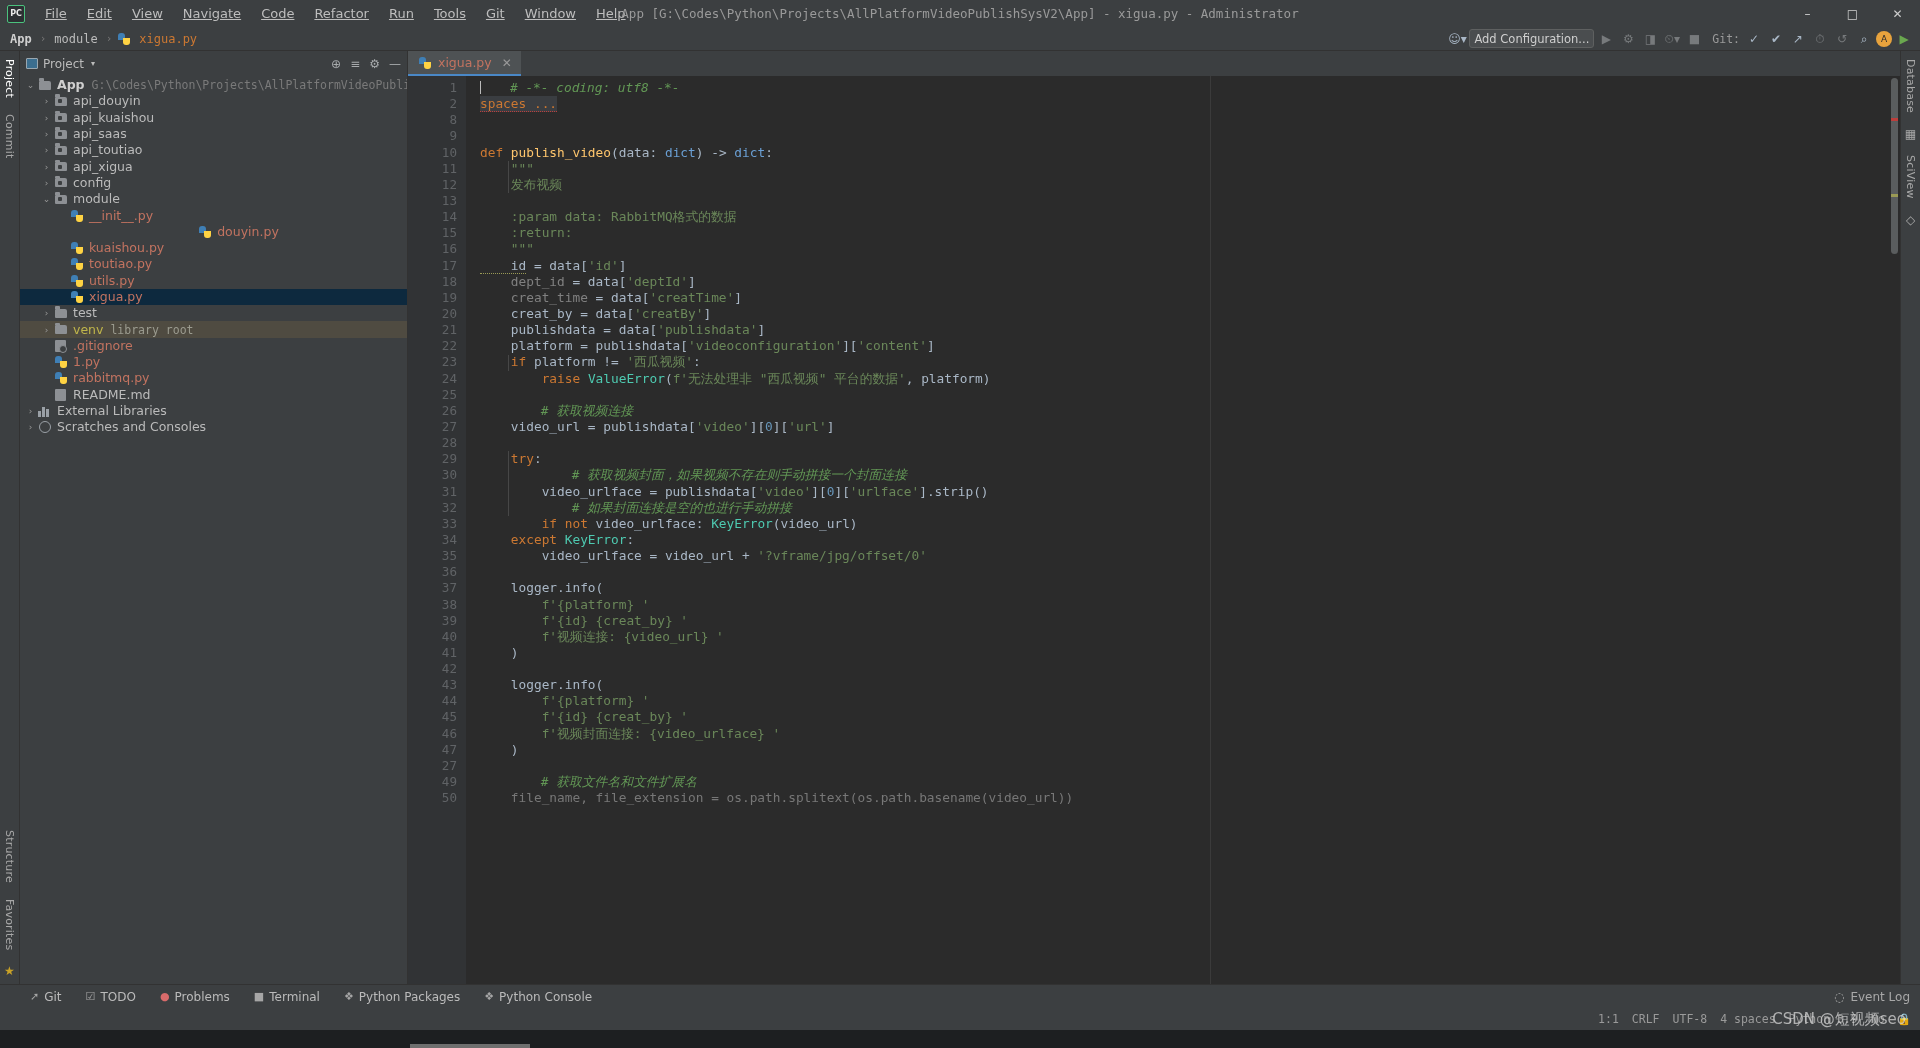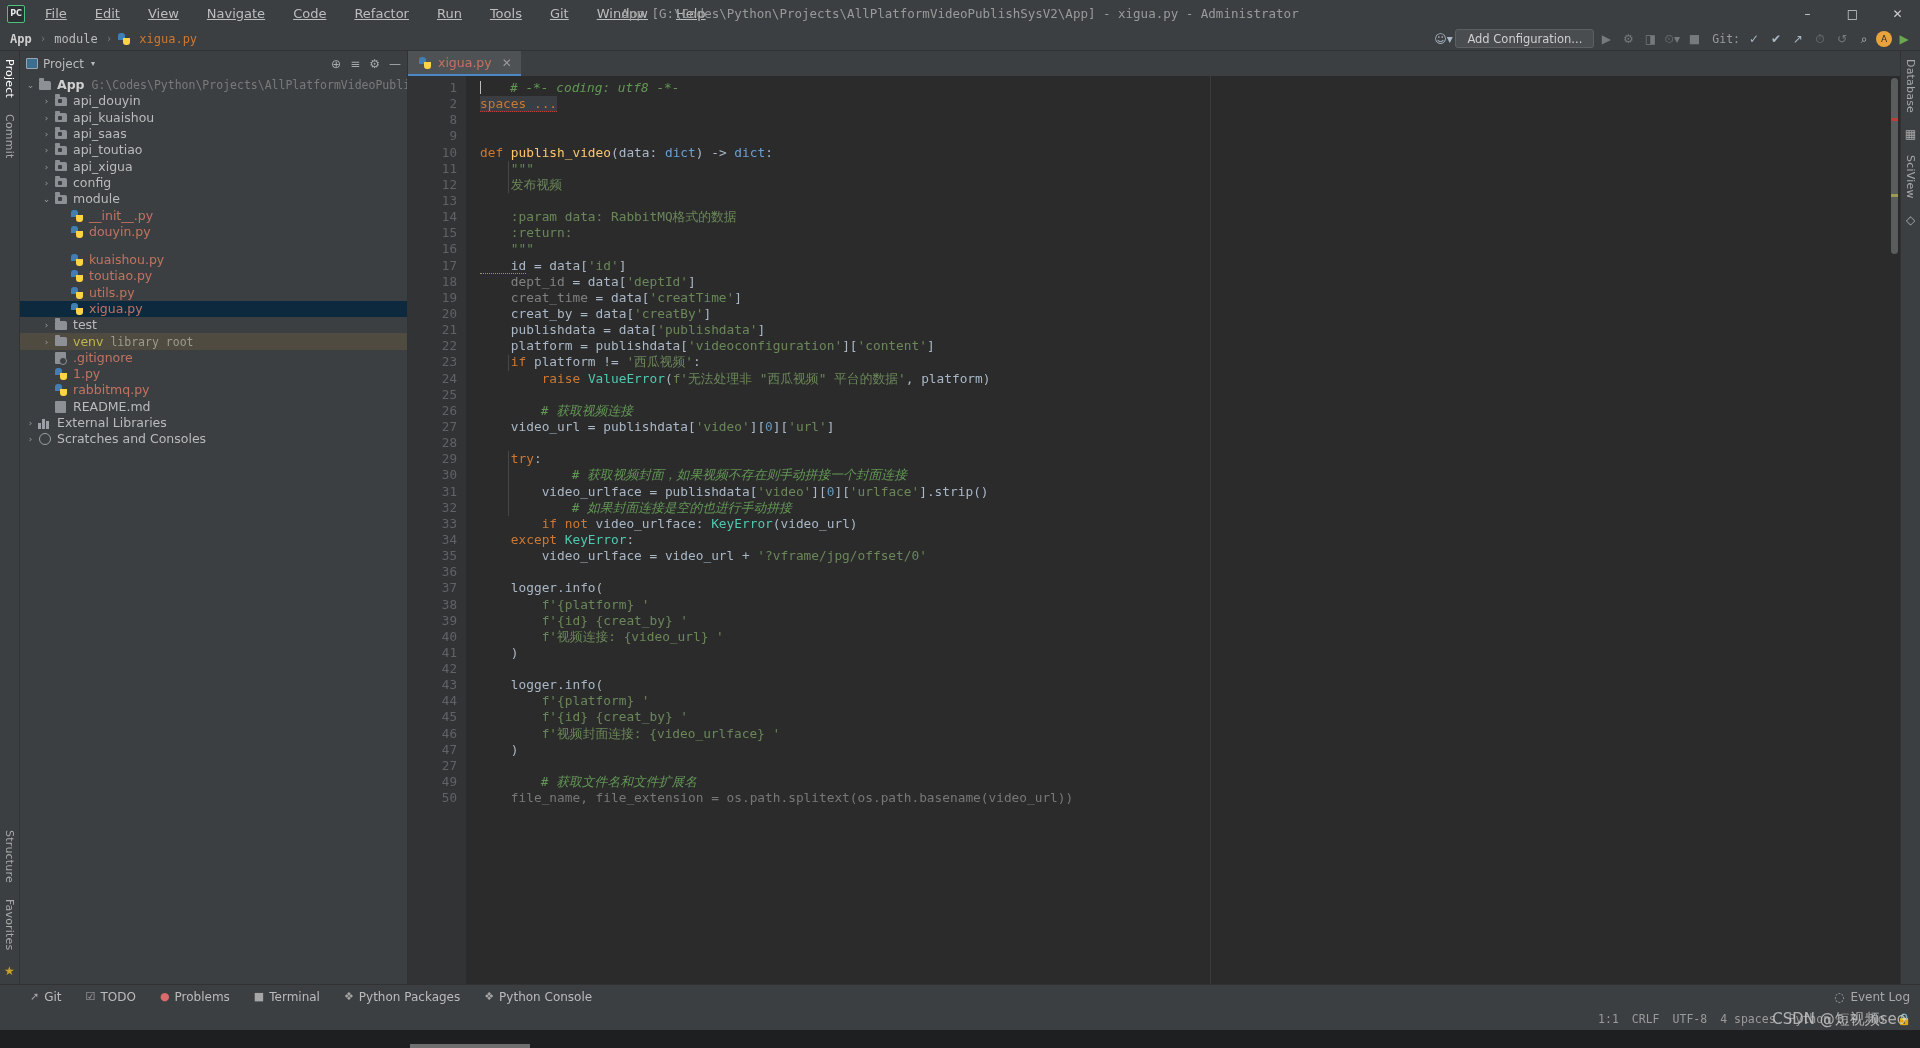--- a/index.html
+++ b/index.html
@@ -17,21 +17,21 @@
     color: #bbbbbb; font-size: 13px; flex: none; position: relative;
   }
   .pc-logo {
     width: 18px; height: 18px; margin-left: 7px; margin-right: 10px;
     border: 1.5px solid #4bc27d; border-radius: 2px; background:#2d3033;
     color:#e8e8e8; font-size:8px; font-weight:bold; line-height:7px;
     display:flex; flex-direction:column; align-items:center; justify-content:center;
     font-family:"DejaVu Sans", sans-serif;
   }
   .pc-logo span { display:block; }
-  .menu { display: flex; align-items: center; gap: 8px; }
+  .menu { display: flex; align-items: center; gap: 0px; }
   .menu-item {
     padding: 4px 10px; font-size: 13px; color: #bdbdbd; cursor: default;
     font-family: "DejaVu Sans", sans-serif;
   }
   .menu-item u { text-decoration: underline; }
   .win-title {
     position: absolute; left: 0; right: 0; text-align: center;
     font-size: 12.5px; color: #9a9a9a; pointer-events: none;
     font-family: "DejaVu Sans Mono", monospace;
   }
@@ -48,21 +48,21 @@
     border-bottom: 1px solid #323232;
   }
   .crumb { display: flex; align-items: center; gap: 4px; font-family: "DejaVu Sans Mono", monospace; }
   .crumb .seg { padding: 1px 4px; color: #bbbbbb; }
   .crumb .seg.bold { font-weight: bold; color:#cfcfcf; }
   .crumb .sep { color: #777; font-size: 11px; }
   .crumb .pyfile { color: #cc7832; }
   .nav-right { margin-left: auto; display: flex; align-items: center; gap: 2px; padding-right: 6px; }
   .cfg-btn {
     height: 19px; border: 1px solid #5e6060; border-radius: 3px; background: #4a4d4f;
-    color: #cfcfcf; font-size: 11.5px; padding: 0 11px; display: flex; align-items: center;
+    color: #cfcfcf; font-size: 11.5px; padding: 0 4px; display: flex; align-items: center;
     font-family:"DejaVu Sans", sans-serif;
   }
   .icon-btn {
     width: 20px; height: 20px; display: flex; align-items: center; justify-content: center;
     color: #777a7c; font-size: 12px;
   }
   .icon-btn.bright { color: #a9b7c6; }
   .git-label { color: #9a9a9a; font-size: 11.5px; margin-left: 6px; margin-right:2px; font-family:"DejaVu Sans Mono", monospace; }
   .avatar-circle {
     width:16px;height:16px;border-radius:50%;background:#e8a33d;color:#2b2b2b;
@@ -367,28 +367,28 @@
             </span>
             <span class="tlabel">module</span>
           </div>
           <div class="trow" style="padding-left: 36px;">
             <span class="arrow none">›</span>
             <span class="ficon">
               <span class="pyico"></span>
             </span>
             <span class="tlabel py">__init__.py</span>
           </div>
+          <div class="trow" style="padding-left: 36px; justify-content: center;">
+            <span class="arrow none">›</span>
+            <span class="ficon">
+              <span class="pyico"></span>
+            </span>
+            <span class="tlabel py">douyin.py</span>
+          </div>
           <div class="trow" style="padding-left: 36px;">
-            <span class="arrow none">›</span>
-            <span class="ficon">
-              <span class="pyico"></span>
-            </span>
-            <span class="tlabel py">douyin.py</span>
-          </div>
-          <div class="trow" style="padding-left: 36px; margin-top: 12px;">
             <span class="arrow none">›</span>
             <span class="ficon">
               <span class="pyico"></span>
             </span>
             <span class="tlabel py">kuaishou.py</span>
           </div>
           <div class="trow" style="padding-left: 36px;">
             <span class="arrow none">›</span>
             <span class="ficon">
               <span class="pyico"></span>

